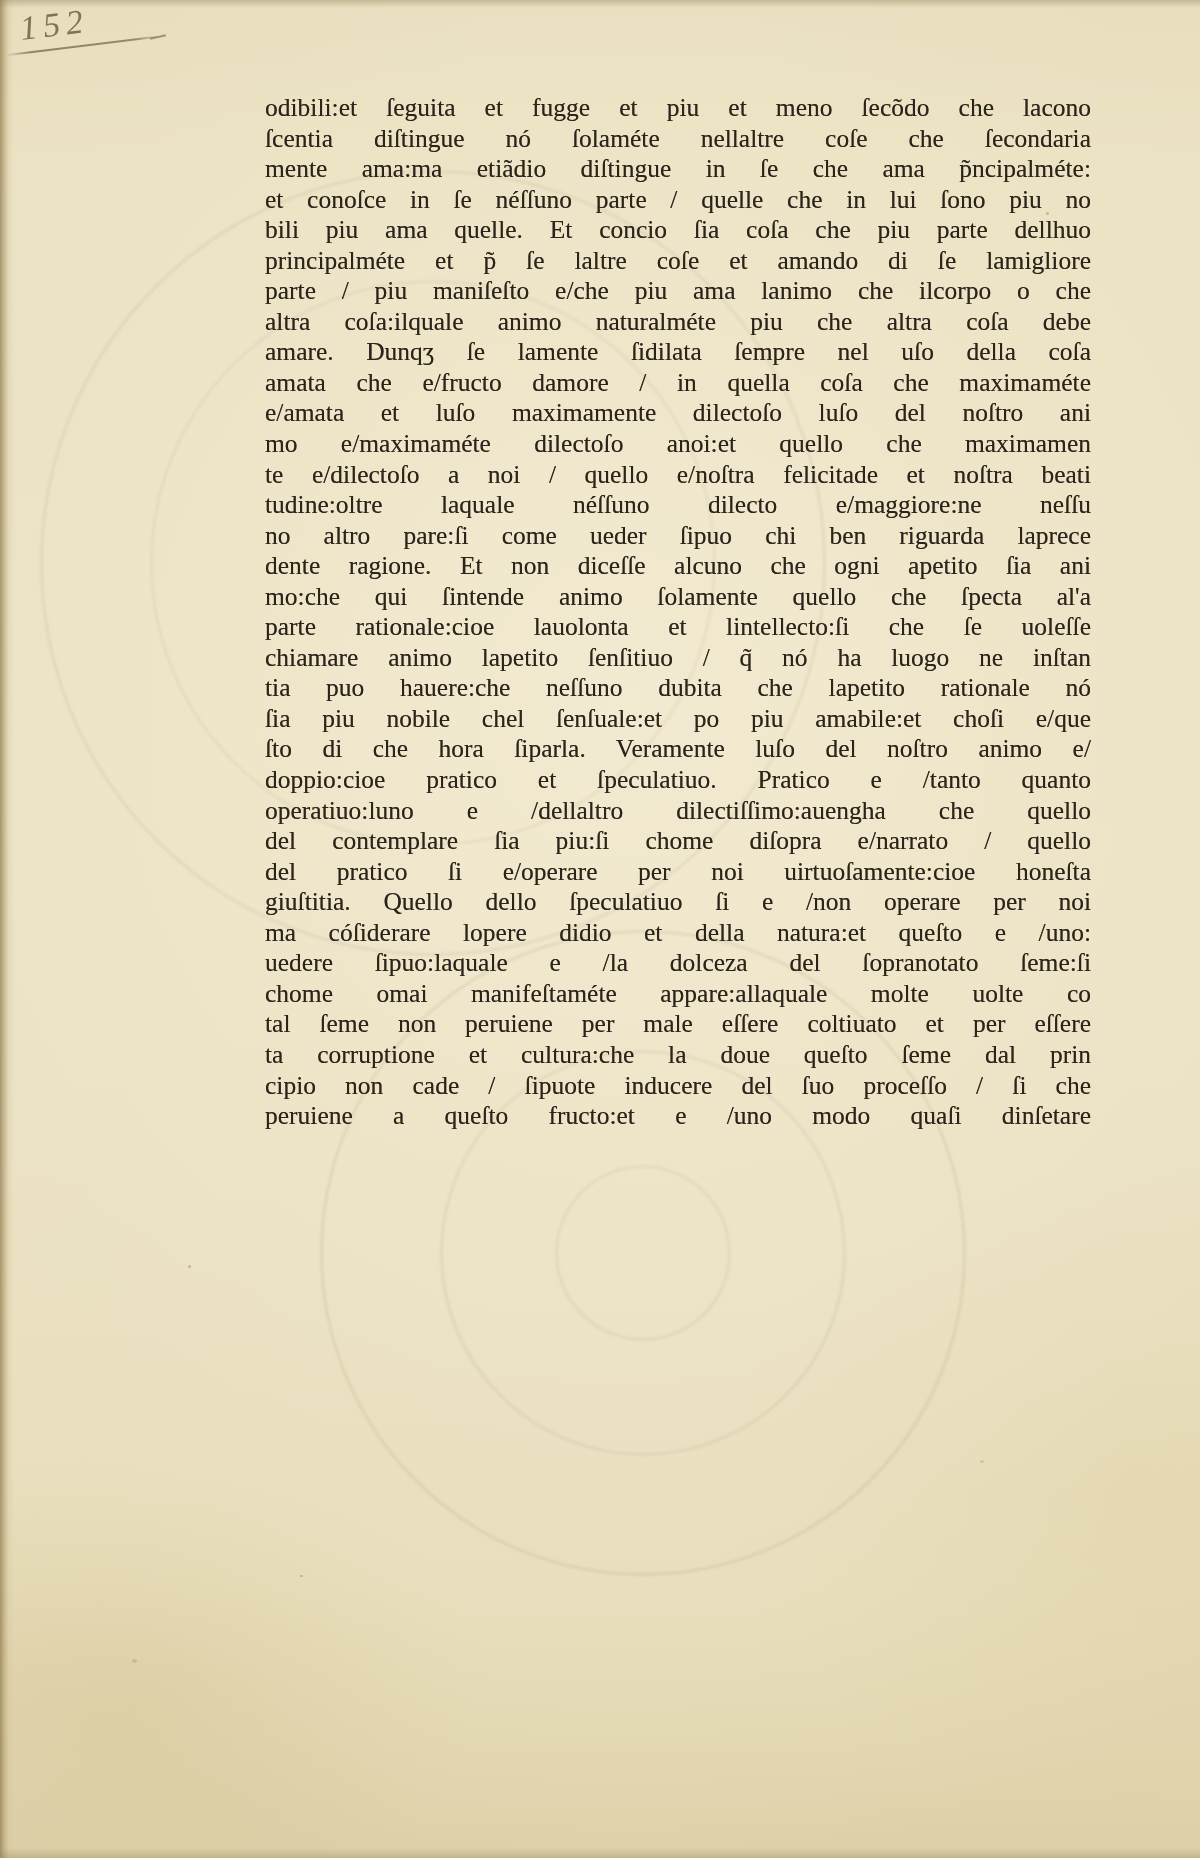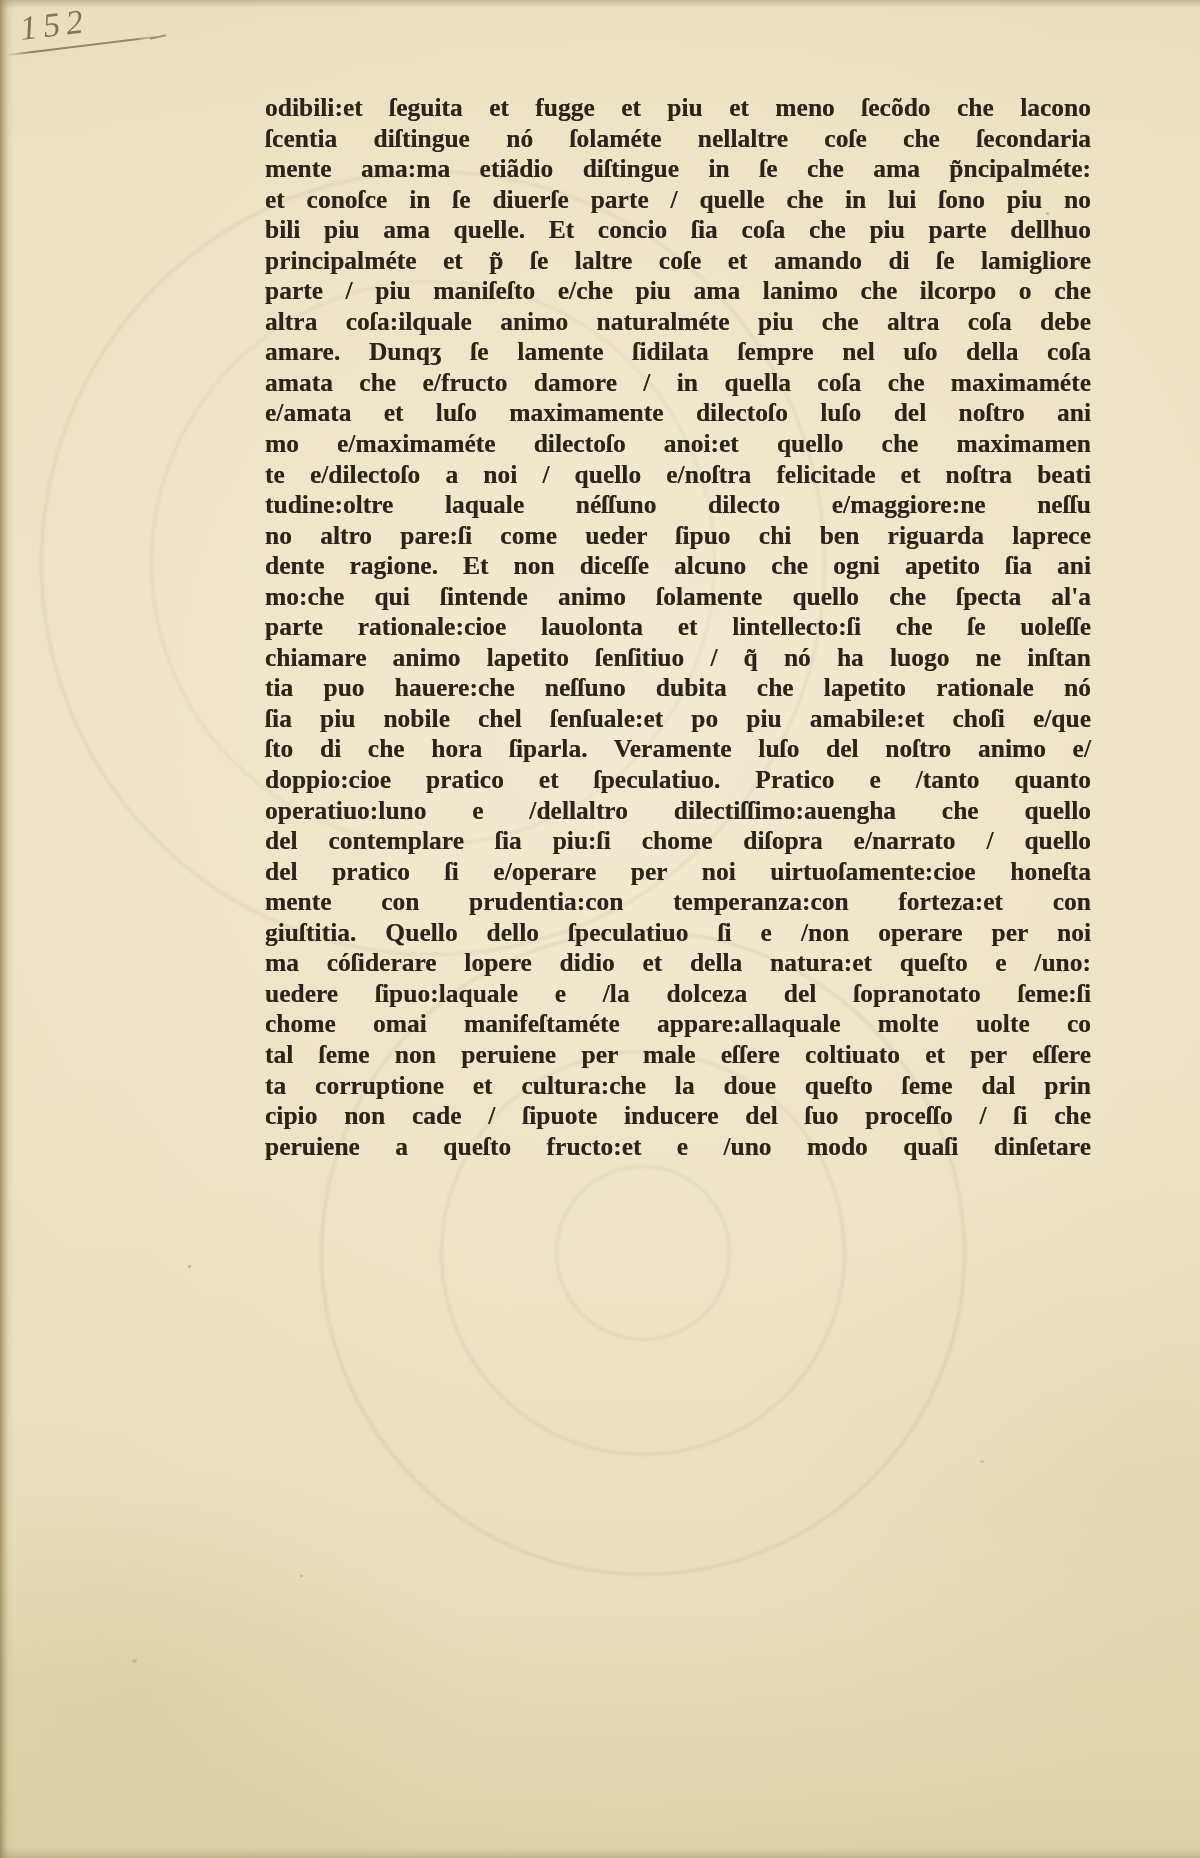--- a/index.html
+++ b/index.html
@@ -51,21 +51,21 @@
     transform:rotate(-7deg);transform-origin:left center;
   }
   .folio-tick{
     position:absolute;left:150px;top:36px;width:16px;height:2px;
     background:rgba(131,114,87,.7);transform:rotate(-12deg);
   }
   .text-block{
     position:absolute;left:265px;top:93px;width:826px;
     color:#2b241b;
     font-size:25.5px;
-    font-weight:700;
+    font-weight:400;
   }
   .line{
     height:30.55px;line-height:30.55px;
     text-align:justify;text-align-last:justify;
     white-space:normal;
     text-shadow:0 0 .5px rgba(43,36,27,.55);
   }
   .speck{position:absolute;border-radius:50%;background:rgba(120,100,60,.35);}
   .s1{left:188px;top:1265px;width:3px;height:3px;}
   .s2{left:132px;top:1659px;width:5px;height:4px;background:rgba(160,130,70,.3);}
@@ -94,21 +94,21 @@
   <div class="speck s5"></div>
 
   <div class="folio">152</div>
   <div class="folio-underline"></div>
   <div class="folio-tick"></div>
 
   <div class="text-block">
       <div class="line">odibili:et ſeguita et fugge et piu  et meno ſecõdo che lacono</div>
       <div class="line">ſcentia diſtingue nó ſolaméte nellaltre coſe che ſecondaria</div>
       <div class="line">mente ama:ma etiãdio diſtingue in ſe che ama p̃ncipalméte:</div>
-      <div class="line">et conoſce in ſe diuerſe parte / quelle che in lui ſono piu no</div>
+      <div class="line">et conoſce in ſe néſſuno parte / quelle che in lui ſono piu no</div>
       <div class="line">bili piu ama quelle. Et concio ſia coſa che piu parte dellhuo</div>
       <div class="line">principalméte et p̃ ſe laltre coſe et amando di ſe lamigliore</div>
       <div class="line">parte / piu maniſeſto e/che piu ama lanimo che ilcorpo o che</div>
       <div class="line">altra coſa:ilquale animo naturalméte piu che altra coſa debe</div>
       <div class="line">amare. Dunqʒ ſe lamente ſidilata ſempre nel uſo della coſa</div>
       <div class="line">amata che e/fructo damore / in quella coſa che maximaméte</div>
       <div class="line">e/amata et luſo maximamente dilectoſo luſo del noſtro ani</div>
       <div class="line">mo e/maximaméte dilectoſo anoi:et quello che maximamen</div>
       <div class="line">te e/dilectoſo a noi / quello e/noſtra felicitade et noſtra beati</div>
       <div class="line">tudine:oltre laquale néſſuno dilecto e/maggiore:ne neſſu</div>
@@ -117,21 +117,20 @@
       <div class="line">mo:che qui ſintende animo ſolamente quello che ſpecta al'a</div>
       <div class="line">parte rationale:cioe lauolonta et lintellecto:ſi che ſe uoleſſe</div>
       <div class="line">chiamare animo lapetito ſenſitiuo / q̃ nó ha luogo ne inſtan</div>
       <div class="line">tia puo hauere:che neſſuno dubita che lapetito rationale nó</div>
       <div class="line">ſia piu nobile chel ſenſuale:et po piu amabile:et choſi e/que</div>
       <div class="line">ſto di che hora ſiparla. Veramente luſo del noſtro animo e/</div>
       <div class="line">doppio:cioe pratico et ſpeculatiuo. Pratico e /tanto quanto</div>
       <div class="line">operatiuo:luno e /dellaltro dilectiſſimo:auengha che quello</div>
       <div class="line">del contemplare ſia piu:ſi chome diſopra e/narrato / quello</div>
       <div class="line">del pratico ſi e/operare per noi uirtuoſamente:cioe honeſta</div>
-      <div class="line">mente con prudentia:con temperanza:con forteza:et con</div>
       <div class="line">giuſtitia. Quello dello ſpeculatiuo ſi e /non operare per noi</div>
       <div class="line">ma cóſiderare lopere didio et della natura:et queſto e /uno:</div>
       <div class="line">uedere ſipuo:laquale e /la dolceza del ſopranotato ſeme:ſi</div>
       <div class="line">chome omai manifeſtaméte appare:allaquale molte uolte co</div>
       <div class="line">tal ſeme non peruiene per male eſſere coltiuato et per eſſere</div>
       <div class="line">ta corruptione et cultura:che la doue queſto  ſeme dal prin</div>
       <div class="line">cipio non cade / ſipuote inducere del ſuo proceſſo / ſi che</div>
       <div class="line">peruiene  a queſto  fructo:et e /uno  modo  quaſi  dinſetare</div>
     </div>
 </div>

